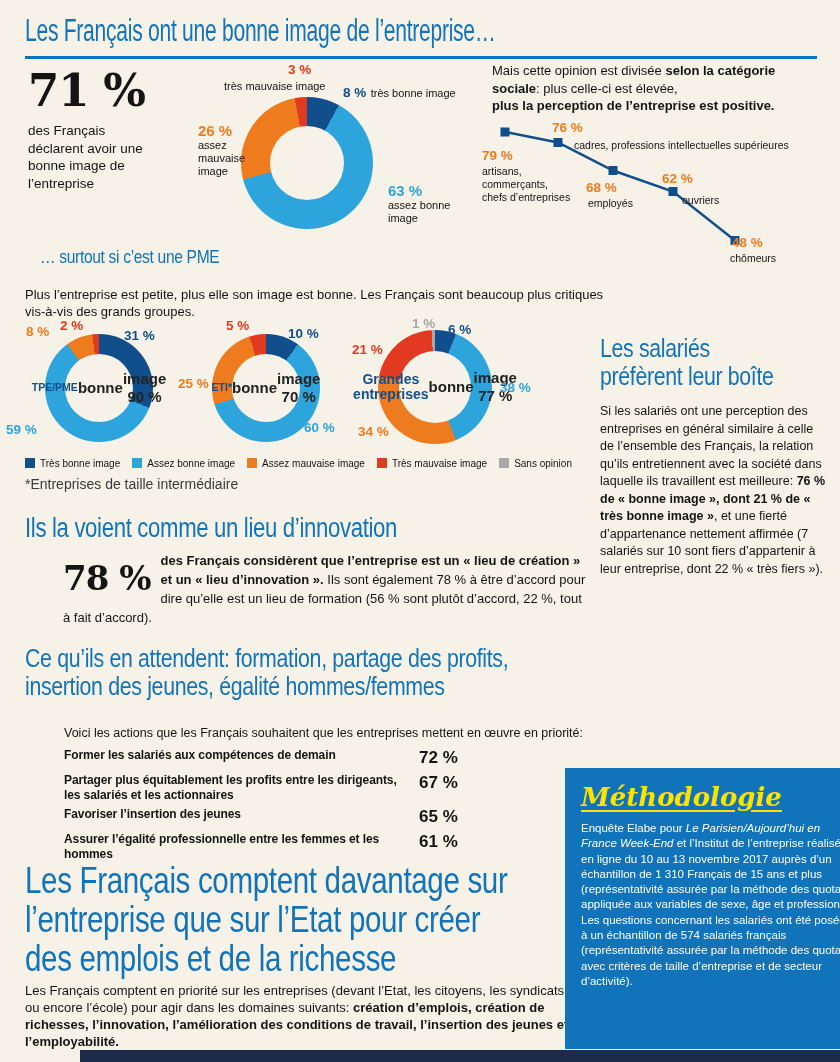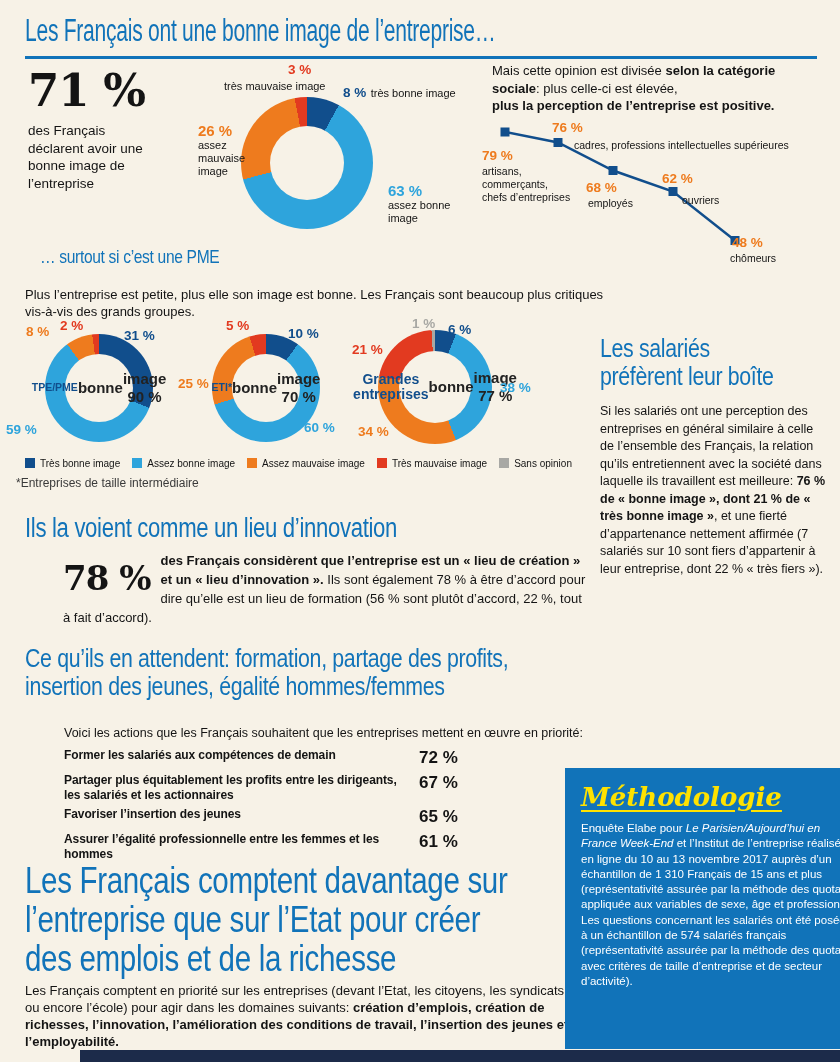--- a/index.html
+++ b/index.html
@@ -154,21 +154,21 @@
       <div class="pa pctlab c-orange" style="left:16px;top:108px">34 %</div>
     </div>
 
     <div class="pa nw" style="left:25px;top:142px;display:flex;gap:12px;font-size:10px;align-items:center">
       <span class="nw"><span class="sq sq-dark"></span><span>Très bonne image</span></span>
       <span class="nw"><span class="sq sq-light"></span><span>Assez bonne image</span></span>
       <span class="nw"><span class="sq sq-orange"></span><span>Assez mauvaise image</span></span>
       <span class="nw"><span class="sq sq-red"></span><span>Très mauvaise image</span></span>
       <span class="nw"><span class="sq sq-gray"></span><span>Sans opinion</span></span>
     </div>
-    <div class="pa" style="left:16px;top:160px;font-size:12px;color:#3a3a3a">*Entreprises de taille intermédiaire</div>
+    <div class="pa" style="left:25px;top:160px;font-size:14px;color:#3a3a3a">*Entreprises de taille intermédiaire</div>
   </div>
 
   <div class="pa" style="left:600px;top:334px;width:234px">
     <h2 class="hd" style="font-size:26px">
       <span class="hline">Les salariés</span>
       <span class="hline">préfèrent leur boîte</span>
     </h2>
     <p style="margin-top:13px;width:228px;font-size:12.5px;line-height:1.4">
       <span>Si les salariés ont une perception des entreprises en général similaire à celle de l’ensemble des Français, la relation qu’ils entretiennent avec la société dans laquelle ils travaillent est meilleure: </span><b>76 % de « bonne image », dont 21 % de « très bonne image »</b><span>, et une fierté d’appartenance nettement affirmée (7 salariés sur 10 sont fiers d’appartenir à leur entreprise, dont 22 % « très fiers »).</span>
     </p>

